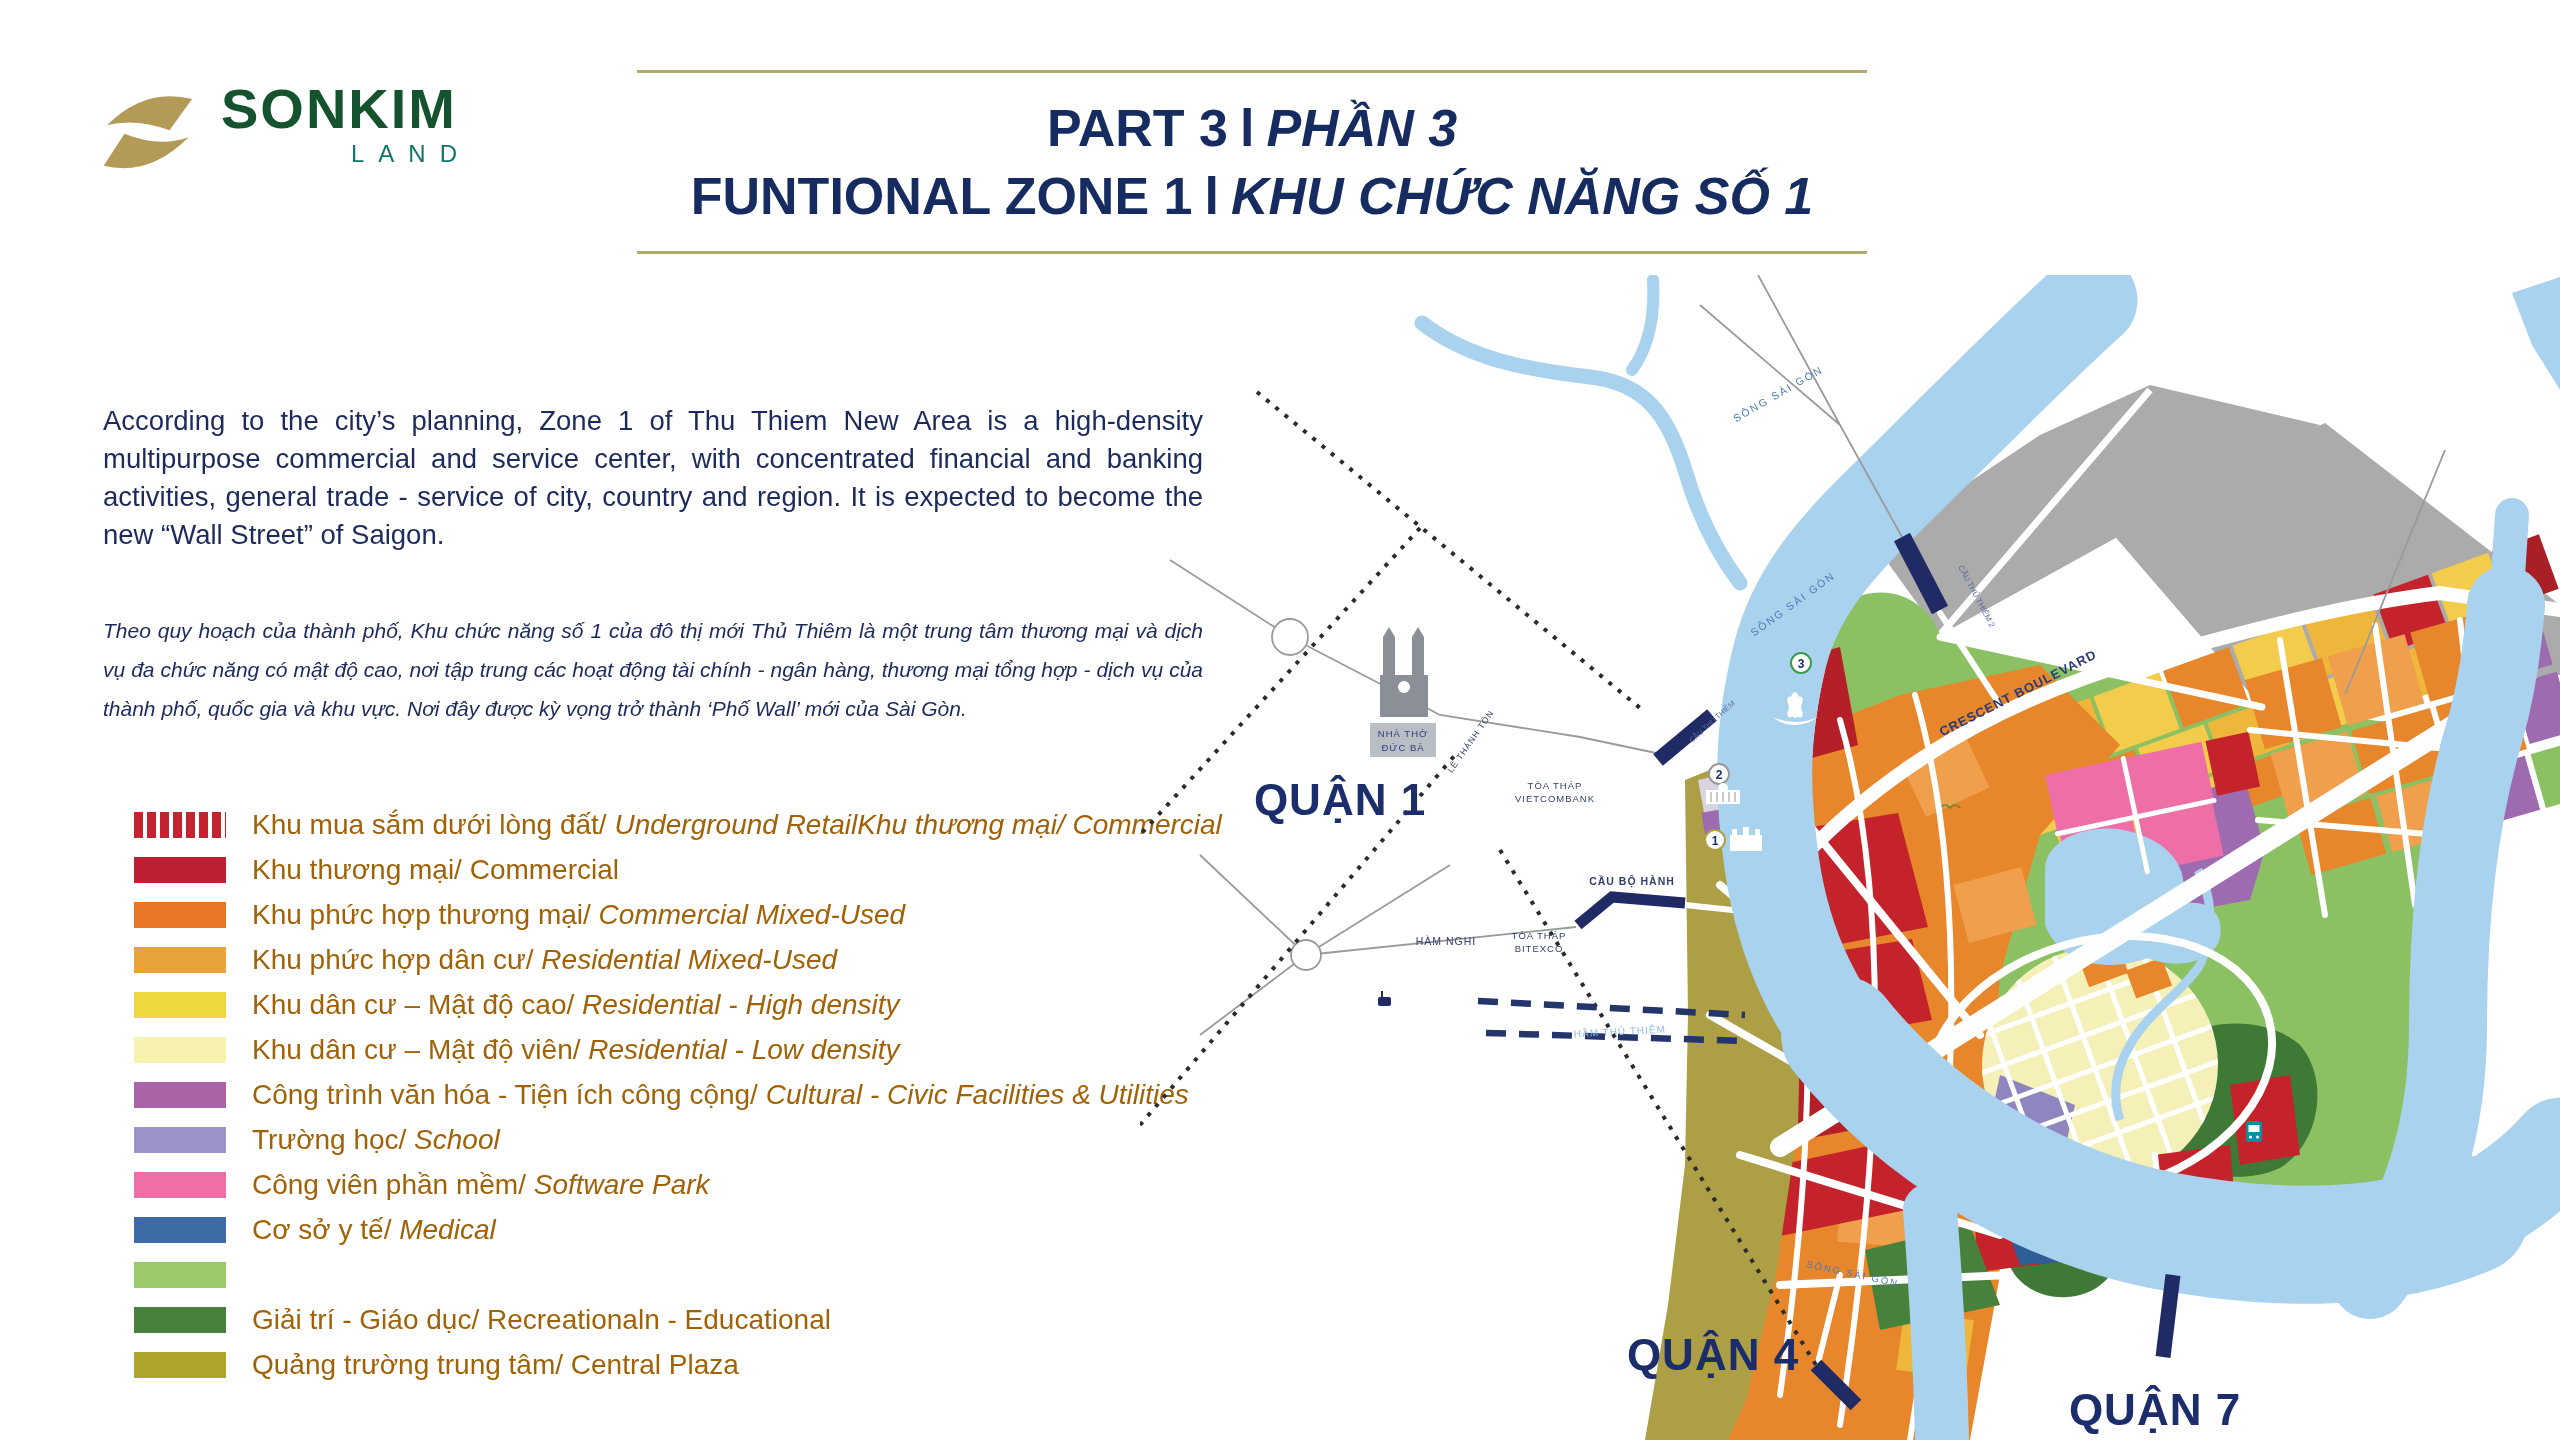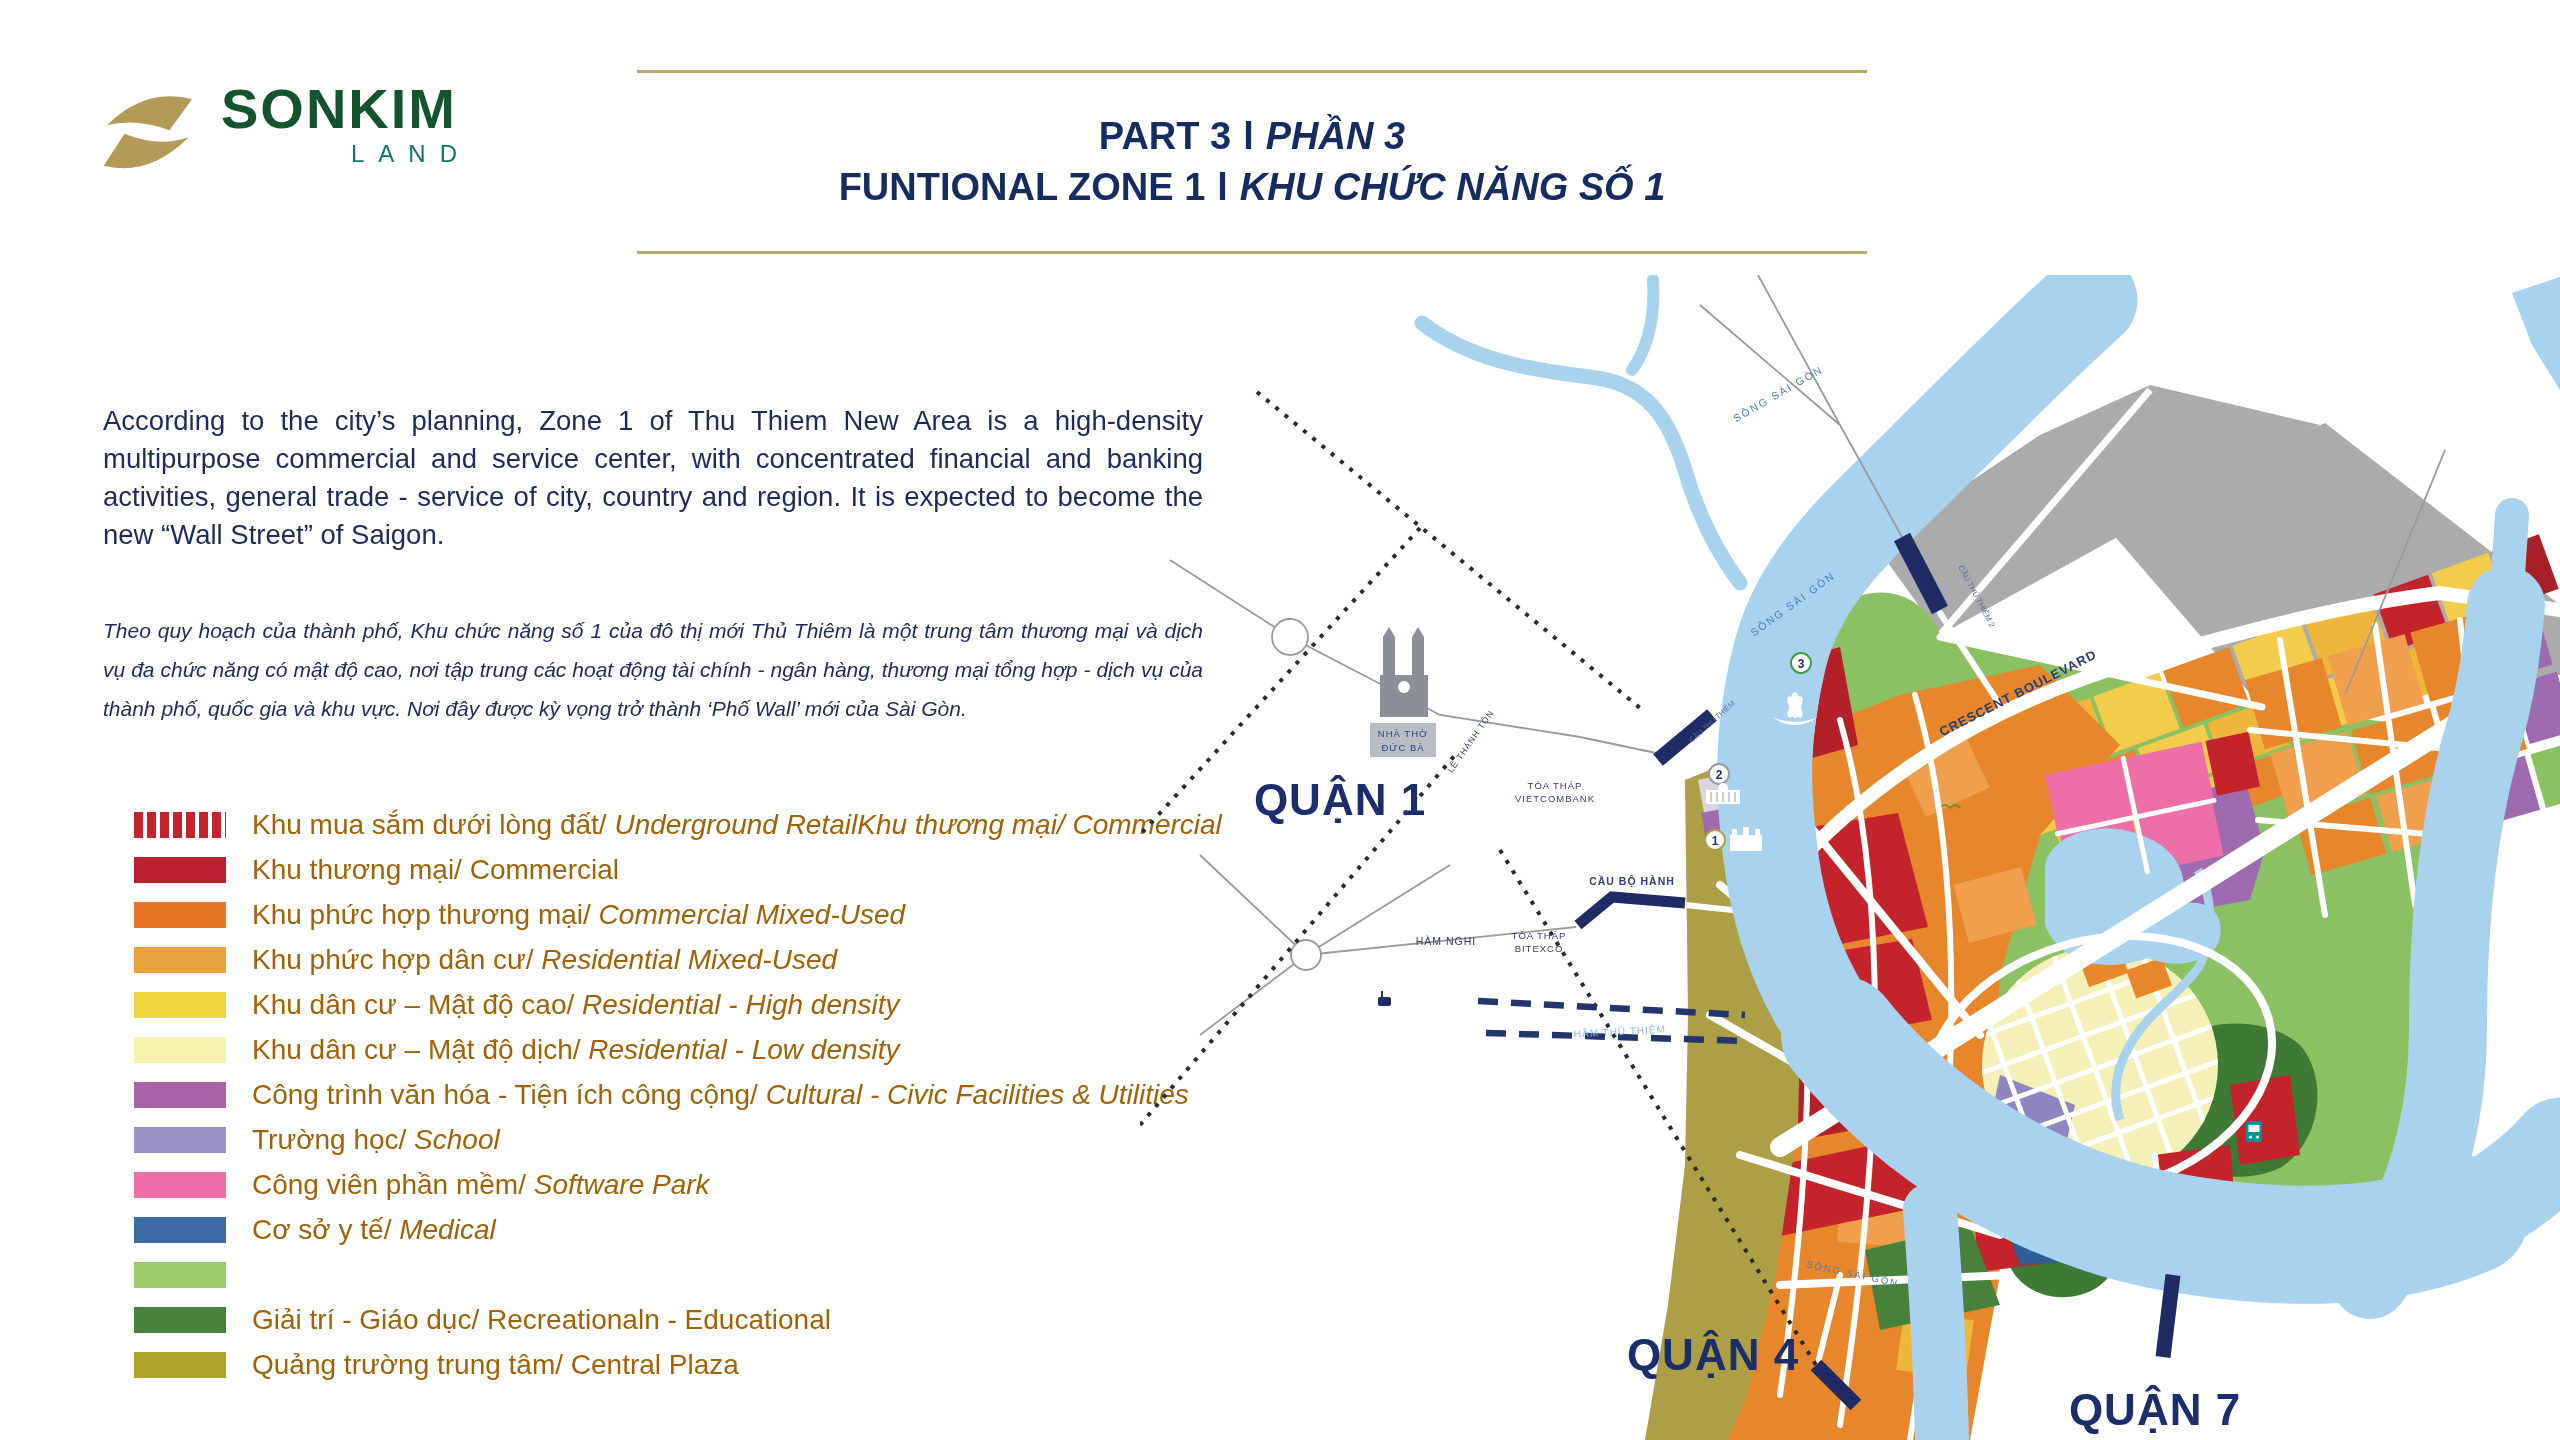--- a/index.html
+++ b/index.html
@@ -11,21 +11,21 @@
   .logo-icon{width:104px;height:104px;margin-right:22px;}
   .logo-text{display:flex;flex-direction:column;align-items:flex-end;}
   .logo-brand{font-size:56px;font-weight:bold;color:#14532d;letter-spacing:2px;line-height:58px;}
   .logo-sub{font-size:24px;color:#0f766e;letter-spacing:14px;margin-top:2px;margin-right:-14px;}
 
   
   .titlebox{position:absolute;left:637px;top:70px;width:1230px;height:178px;
             border-top:3px solid #B2AB6D;border-bottom:3px solid #B2AB6D;
             display:flex;flex-direction:column;align-items:center;justify-content:center;
             gap:8px;color:#162B5F;}
-  .tl{font-size:38px;white-space:nowrap;}
+  .tl{font-size:52px;white-space:nowrap;}
   .tl .b{font-weight:bold;}
   .tl .sep{font-weight:bold;margin:0 12px;}
   .tl .i{font-weight:bold;font-style:italic;}
 
   
   .intro-en{position:absolute;left:103px;top:394px;width:1100px;
             font-size:27.5px;line-height:38px;color:#1C2A5C;text-align:justify;margin-top:8px;}
   .intro-vi{position:absolute;left:103px;top:590px;width:1100px;
             font-size:21px;line-height:39px;color:#1C2A5C;text-align:justify;font-style:italic;}
 
@@ -88,21 +88,21 @@
   <div class="legend-row">
       <span class="swatch" style="--c: #E8A33C;"></span>
       <span class="lab"><span class="vi">Khu phức hợp dân cư/</span><span class="en"> Residential Mixed-Used</span></span>
     </div>
   <div class="legend-row">
       <span class="swatch" style="--c: #EED83E;"></span>
       <span class="lab"><span class="vi">Khu dân cư – Mật độ cao/</span><span class="en"> Residential - High density</span></span>
     </div>
   <div class="legend-row">
       <span class="swatch" style="--c: #F7F3AE;"></span>
-      <span class="lab"><span class="vi">Khu dân cư – Mật độ dịch/</span><span class="en"> Residential - Low density</span></span>
+      <span class="lab"><span class="vi">Khu dân cư – Mật độ viên/</span><span class="en"> Residential - Low density</span></span>
     </div>
   <div class="legend-row">
       <span class="swatch" style="--c: #AB63A7;"></span>
       <span class="lab"><span class="vi">Công trình văn hóa - Tiện ích công cộng/</span><span class="en"> Cultural - Civic Facilities &amp; Utilities</span></span>
     </div>
   <div class="legend-row">
       <span class="swatch" style="--c: #9A93C9;"></span>
       <span class="lab"><span class="vi">Trường học/</span><span class="en"> School</span></span>
     </div>
   <div class="legend-row">

